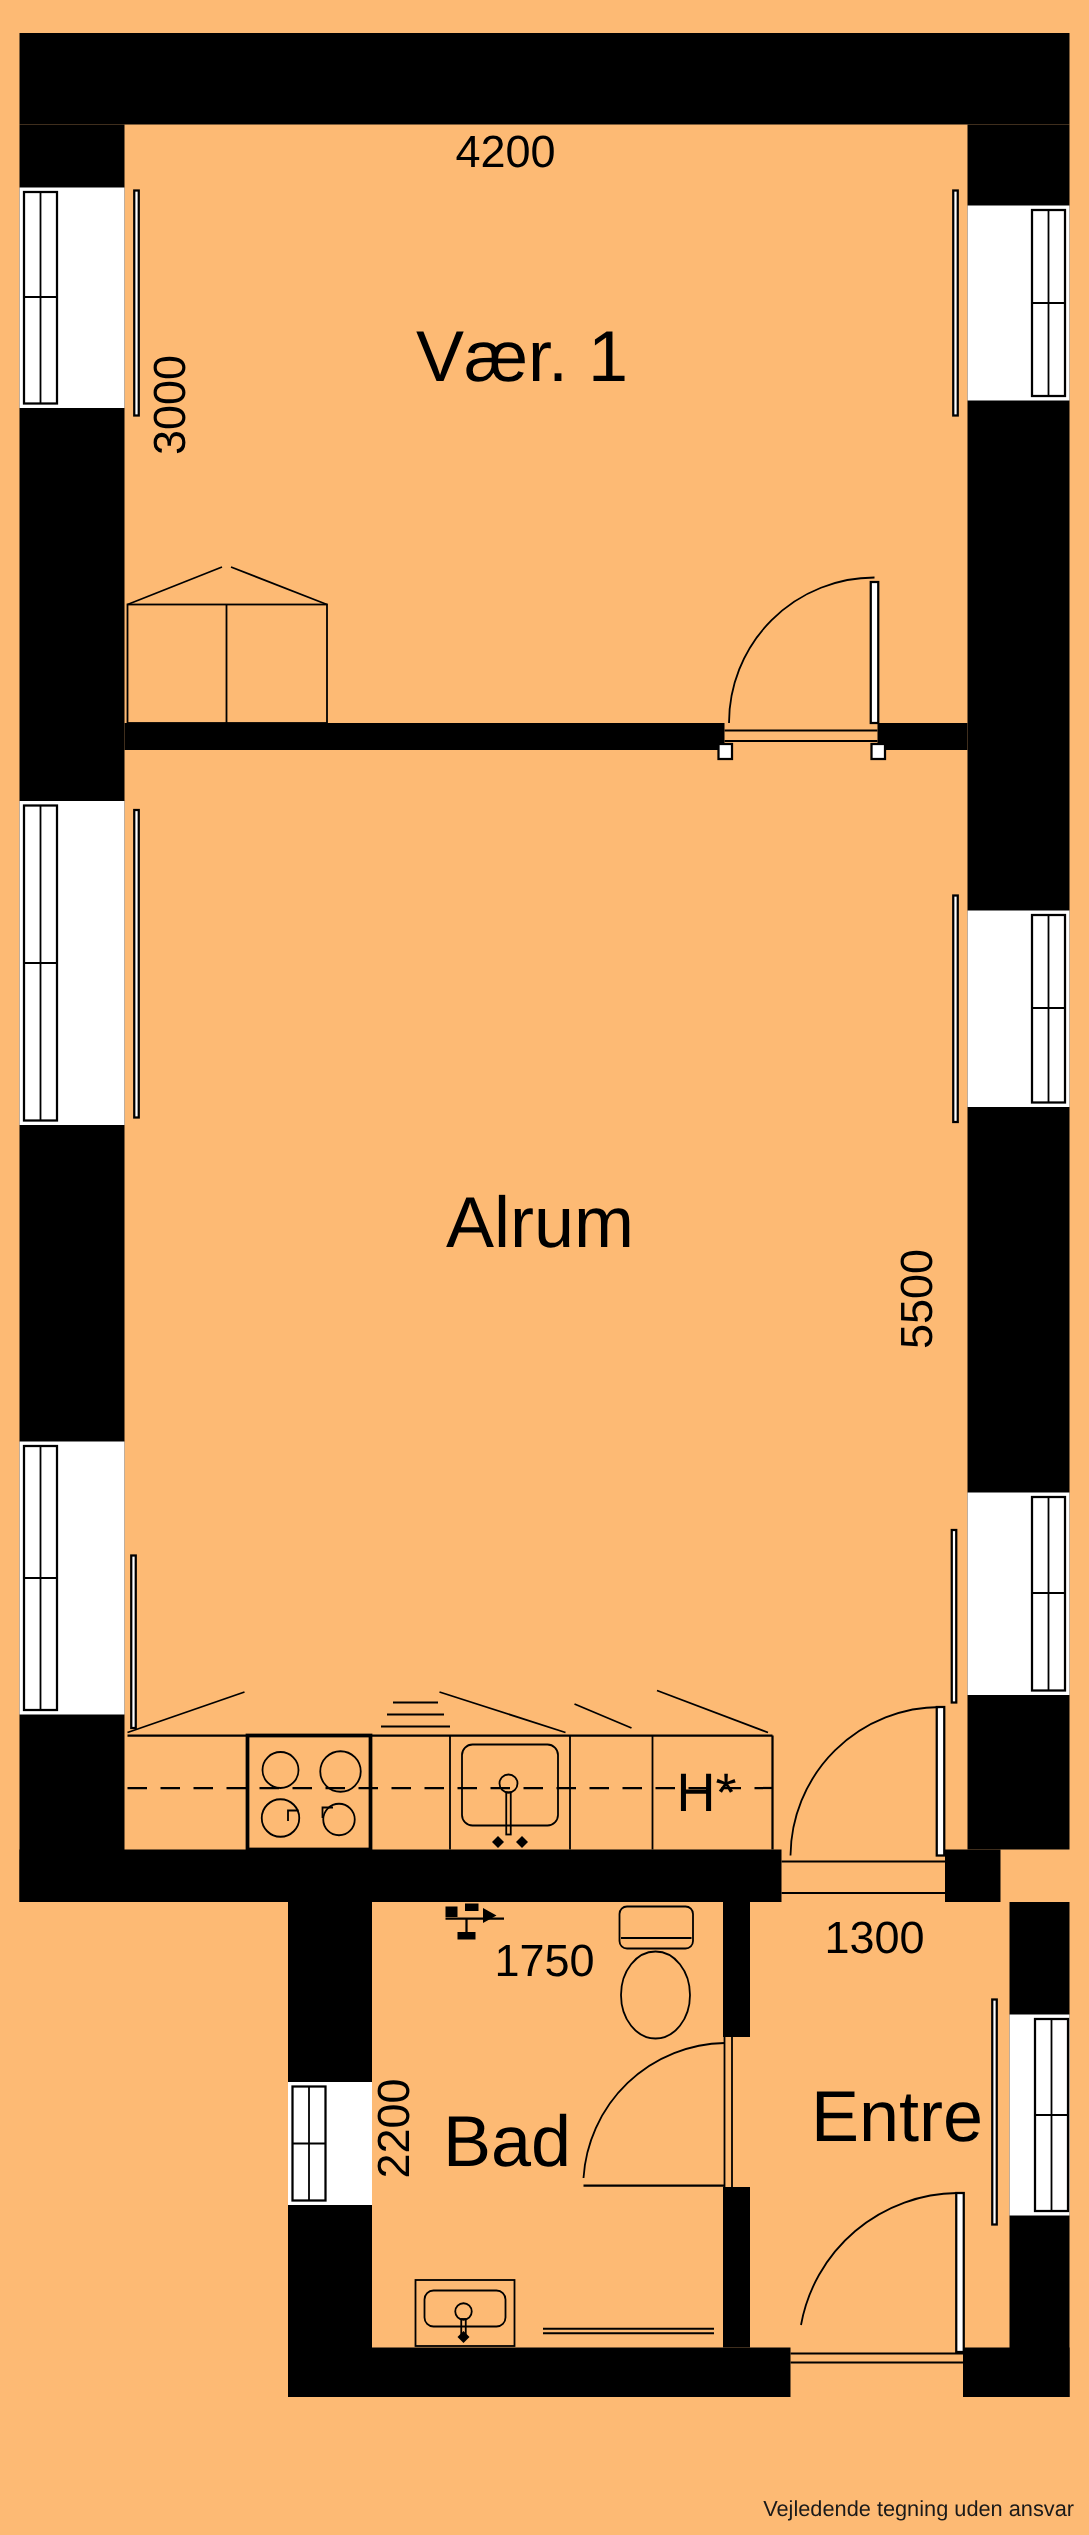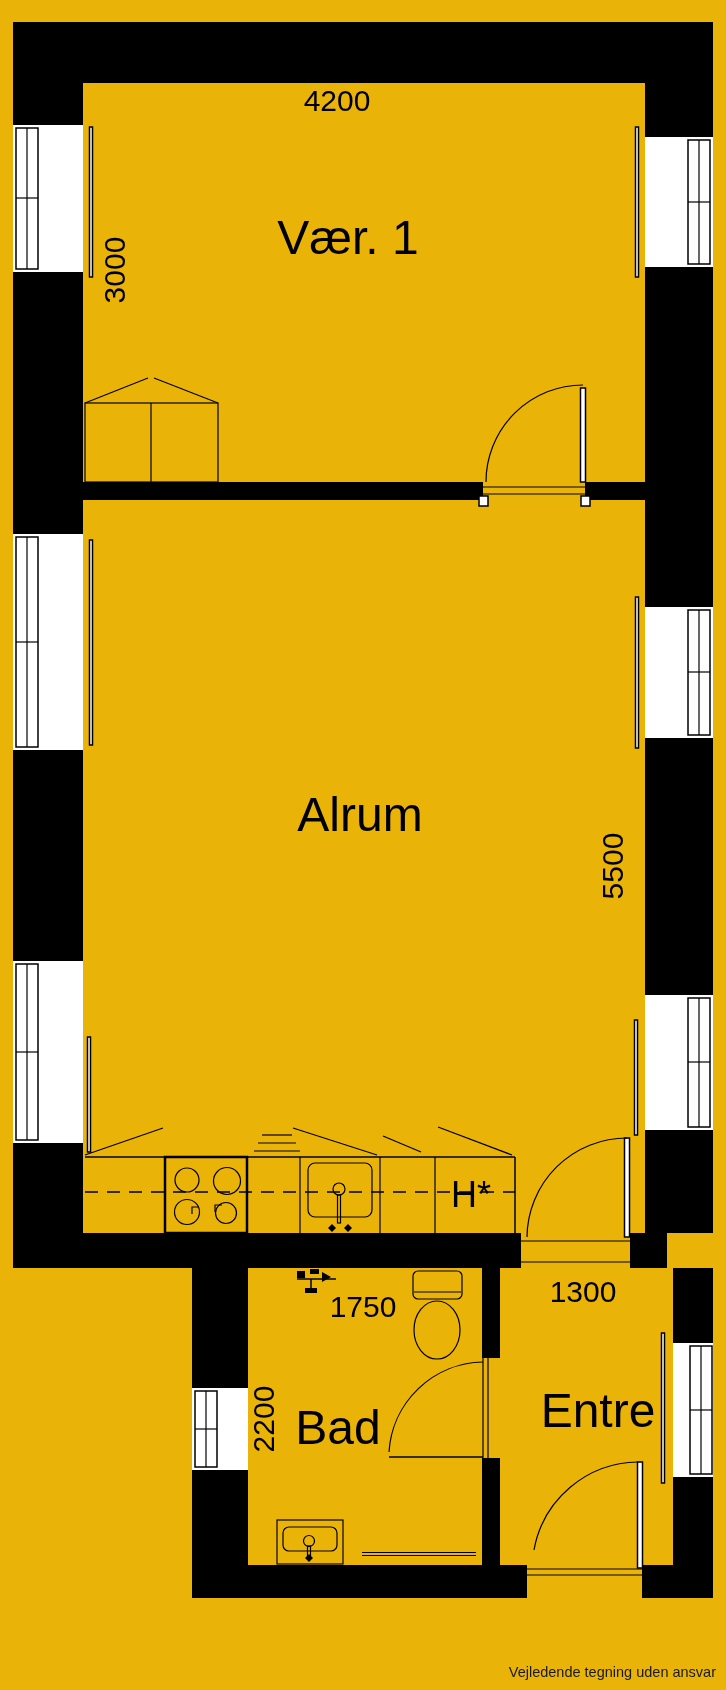--- a/index.html
+++ b/index.html
@@ -1,16 +1,16 @@
 <!DOCTYPE html>
 <html><head>
 <meta charset="utf-8">
 <style>
   html,body{margin:0;padding:0;background:#ffffff;}
-  .stage{width:726px;height:1690px;position:relative;background:#eab308;margin:0;}
+  .stage{width:726px;height:1690px;position:relative;background:#fdba74;margin:0;}
   svg{display:block;}
   svg text{font-family:"Liberation Sans","DejaVu Sans",sans-serif;fill:#000000;}
   .lbl-room{font-size:48px;}
   .lbl-dim{font-size:30px;}
   .lbl-cab{font-size:36px;}
   .lbl-footer{font-size:14.5px;fill:#1a1a1a;}
   .wall{fill:#000000;stroke:none;}
   .recess{fill:#ffffff;stroke:none;}
   .ln{stroke:#000000;stroke-width:1.5;fill:none;}
   .ln-thin{stroke:#000000;stroke-width:1.2;fill:none;}

